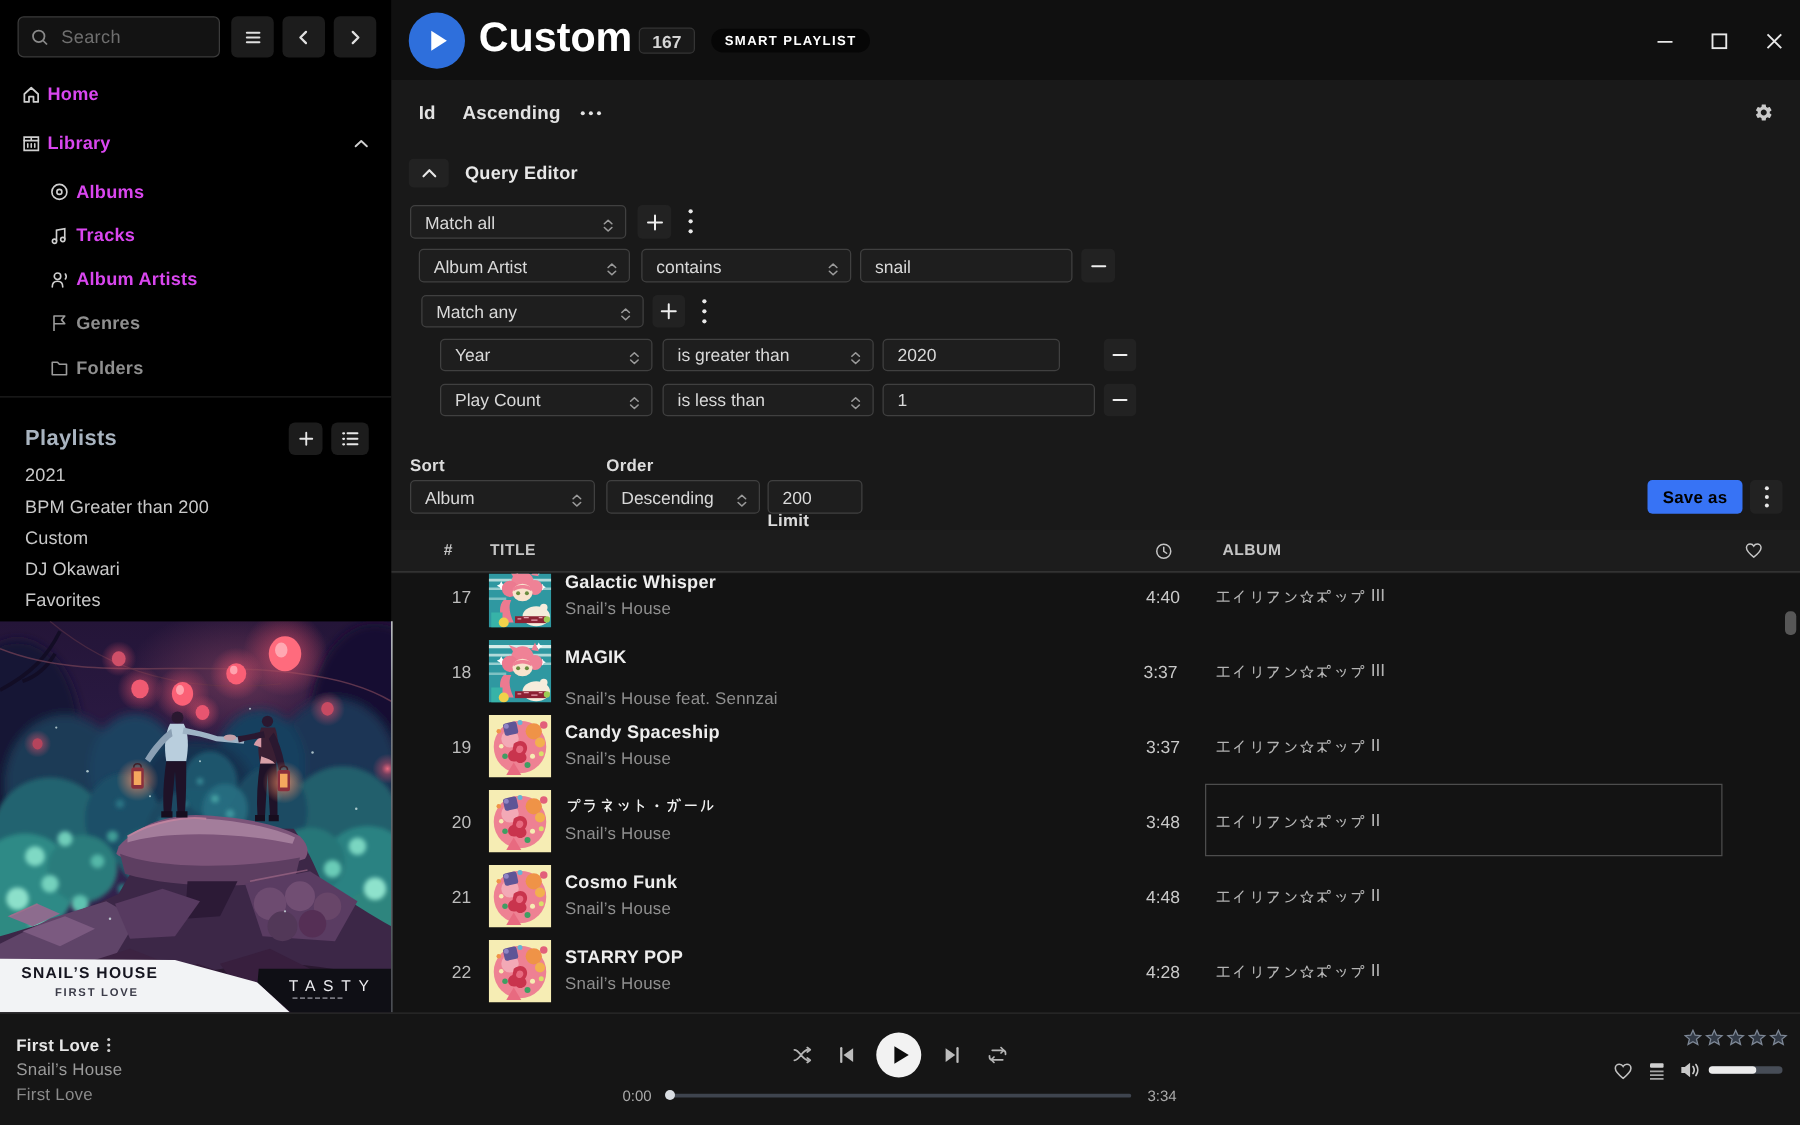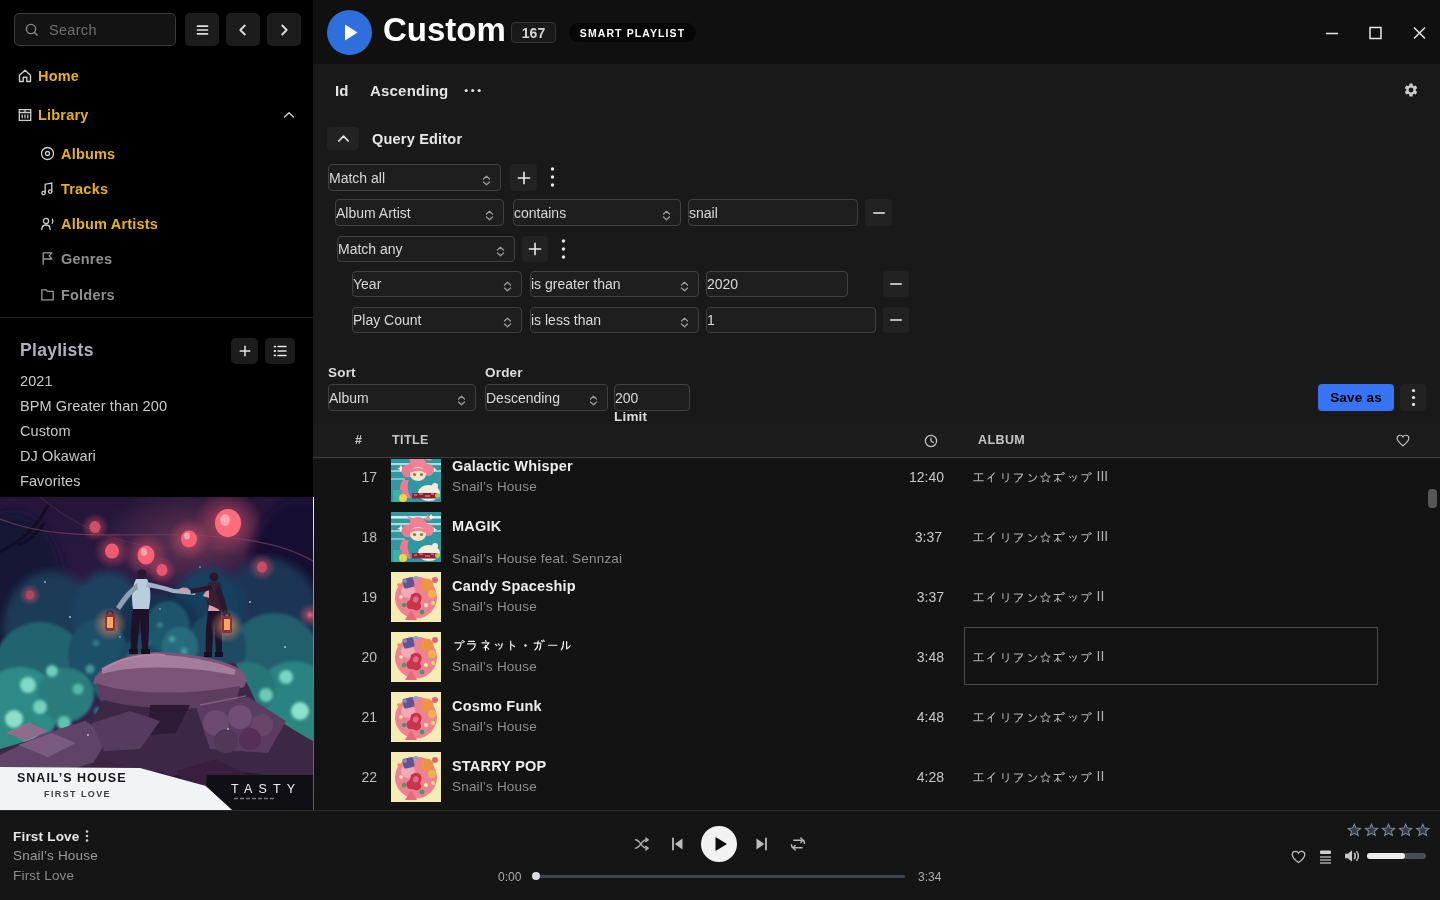--- a/index.html
+++ b/index.html
@@ -3,34 +3,34 @@
 <meta charset="utf-8">
 <style>
   * { margin:0; padding:0; box-sizing:border-box; }
   html,body { width:1440px; height:900px; overflow:hidden; background:#191919;
     font-family:"Liberation Sans", sans-serif; }
   .abs { position:absolute; }
   #stage { position:relative; width:1440px; height:900px; }
   
   #sidebar { position:absolute; left:0; top:0; width:313px; height:810px; background:#000; z-index:5; }
   .sbtn { position:absolute; background:#1c1c1c; border-radius:5px; display:flex; align-items:center; justify-content:center; }
-  .navtxt { position:absolute; font-size:14.5px; font-weight:700; color:#eab308; letter-spacing:.2px; }
+  .navtxt { position:absolute; font-size:14.5px; font-weight:700; color:#d946ef; letter-spacing:.2px; }
   .plitem { position:absolute; font-size:14.5px; color:#c9c9c9; letter-spacing:.1px; }
   
   #titleband { position:absolute; left:313px; top:0; width:1127px; height:64px; background:#101010; }
   #mainarea { position:absolute; left:313px; top:64px; width:1127px; height:746px; background:#191919; }
   .badge167 { position:absolute; left:511px; top:22px; width:45px; height:21px; background:#191919;
     border:1px solid #343434; border-radius:4px; color:#d5d5d5; font-size:14px; font-weight:700;
     display:flex; align-items:center; justify-content:center; }
   .smartpill { position:absolute; left:569px; top:23px; width:127px; height:19px; background:#060606;
     border-radius:10px; color:#fff; font-size:10.5px; font-weight:700; letter-spacing:1.1px;
     display:flex; align-items:center; justify-content:center; }
   
   .sel, .inp { position:absolute; background:#1e1e1e; border:1px solid #404040; border-radius:4px;
-    color:#d9d9d9; font-size:14px; display:flex; align-items:center; }
+    color:#d9d9d9; font-size:14px; display:flex; align-items:center; padding-left:11px; }
   .sel .cv { position:absolute; right:9px; top:50%; margin-top:-5px; }
   .qbtn { position:absolute; background:#222; border-radius:4px; display:flex; align-items:center; justify-content:center; }
   .qlabel { position:absolute; font-size:13.5px; font-weight:700; color:#dcdcdc; letter-spacing:.2px; }
   
   #thead { position:absolute; left:313px; top:424px; width:1127px; height:34px; background:#1c1c1c;
     border-bottom:1px solid #3a3a3a; z-index:3; }
   .hcol { position:absolute; top:9px; font-size:12.5px; font-weight:700; color:#c5c5c5; letter-spacing:.4px; }
   #tbody { position:absolute; left:313px; top:459px; width:1127px; height:351px; background:#131313; overflow:hidden; }
   .rownum { position:absolute; width:36px; text-align:right; font-size:14px; color:#bdbdbd; }
   .ttitle { position:absolute; left:139px; font-size:14.5px; font-weight:700; color:#eee; letter-spacing:.2px; }
@@ -280,21 +280,21 @@
         <path d="M12 20 C5 14.5 2 11 2 7.2 C2 4.2 4.4 2 7.2 2 C9.2 2 11 3 12 4.8 C13 3 14.8 2 16.8 2 C19.6 2 22 4.2 22 7.2 C22 11 19 14.5 12 20 Z"></path>
       </svg>
   </div>
   <div id="tbody">
     <div class="rownum" style="left:28px;top:10px;">17</div>
     <svg class="thumb" style="top:-7px;" viewBox="0 0 50 50">
         <use href="#cvA"></use>
       </svg>
     <div class="ttitle" style="top:-1px;">Galactic Whisper</div>
     <div class="tartist" style="top:20px;">Snail’s House</div>
-    <div class="tdur" style="left:581px;top:10px;">12:40</div>
+    <div class="tdur" style="left:581px;top:10px;">4:40</div>
     <div class="talbum" style="top:9px;color:#b3b3b3;font-size:14px;"><svg class="kg" viewBox="0 0 16 16" fill="none" stroke="currentColor" stroke-width="1.25" stroke-linecap="round" stroke-linejoin="round">
           <use href="#k-e"></use>
         </svg><svg class="kg" viewBox="0 0 16 16" fill="none" stroke="currentColor" stroke-width="1.25" stroke-linecap="round" stroke-linejoin="round">
           <use href="#k-i"></use>
         </svg><svg class="kg" viewBox="0 0 16 16" fill="none" stroke="currentColor" stroke-width="1.25" stroke-linecap="round" stroke-linejoin="round">
           <use href="#k-ri"></use>
         </svg><svg class="kg" viewBox="0 0 16 16" fill="none" stroke="currentColor" stroke-width="1.25" stroke-linecap="round" stroke-linejoin="round">
           <use href="#k-a"></use>
         </svg><svg class="kg" viewBox="0 0 16 16" fill="none" stroke="currentColor" stroke-width="1.25" stroke-linecap="round" stroke-linejoin="round">
           <use href="#k-n"></use>

